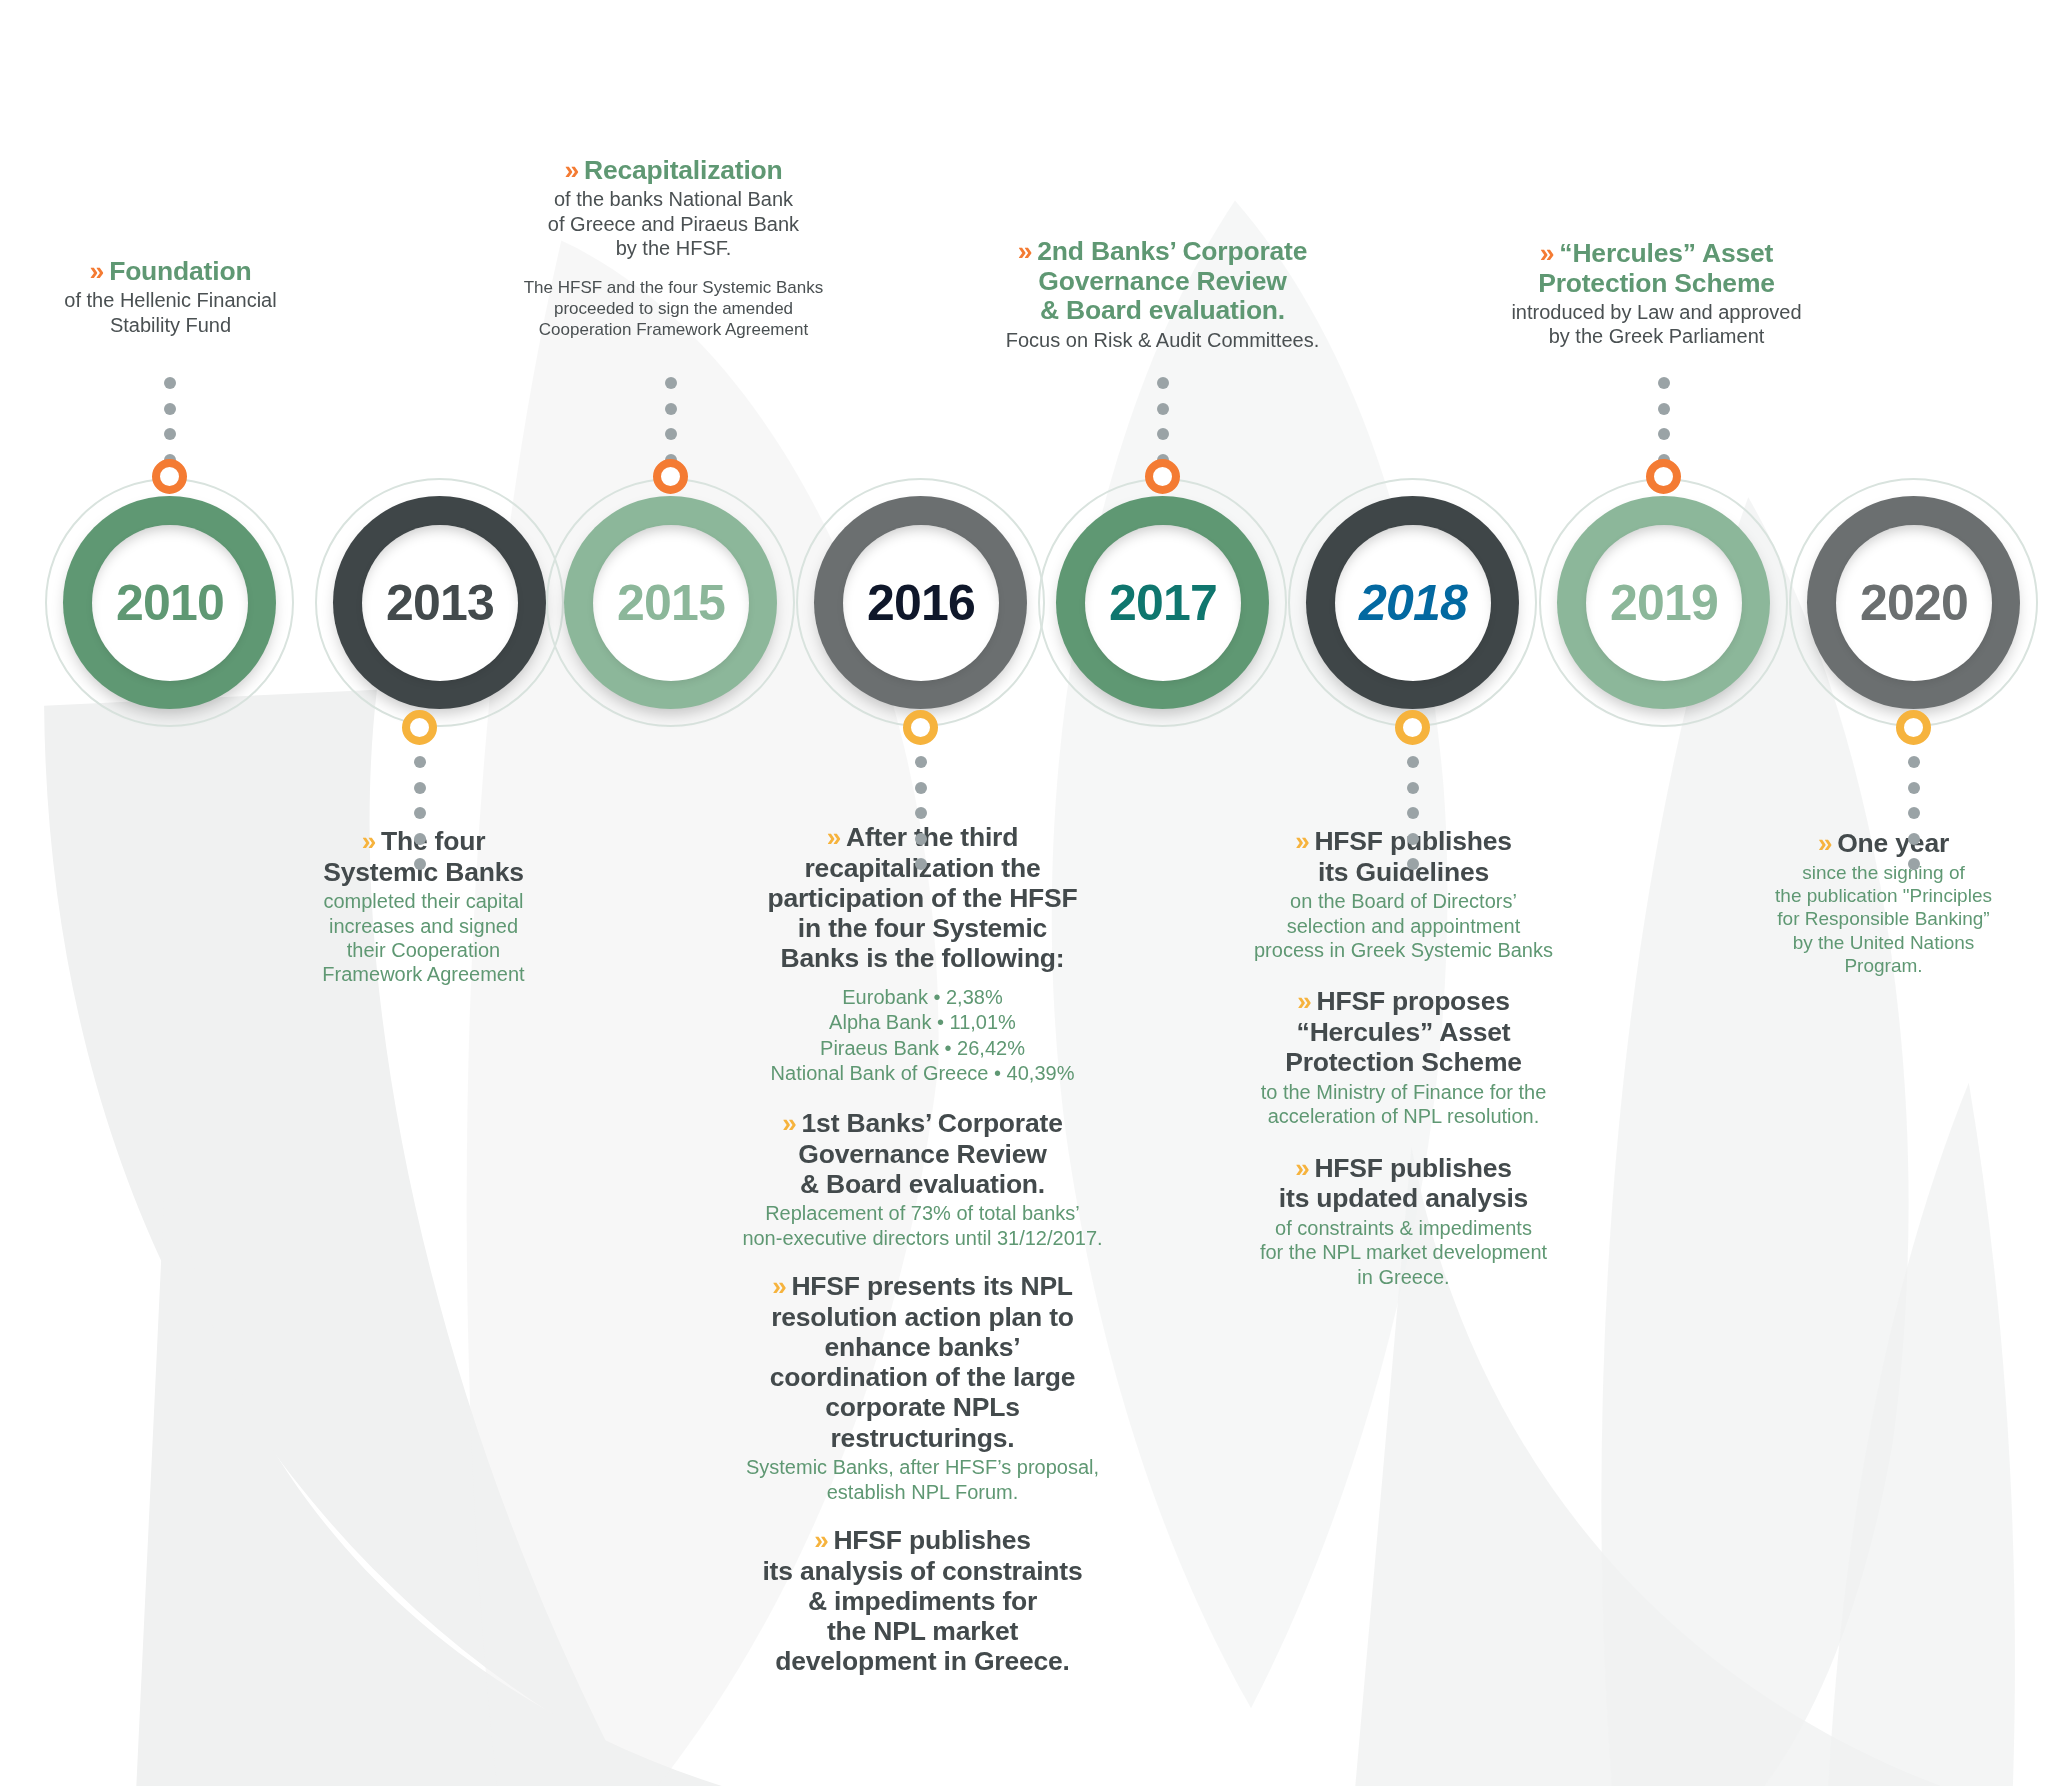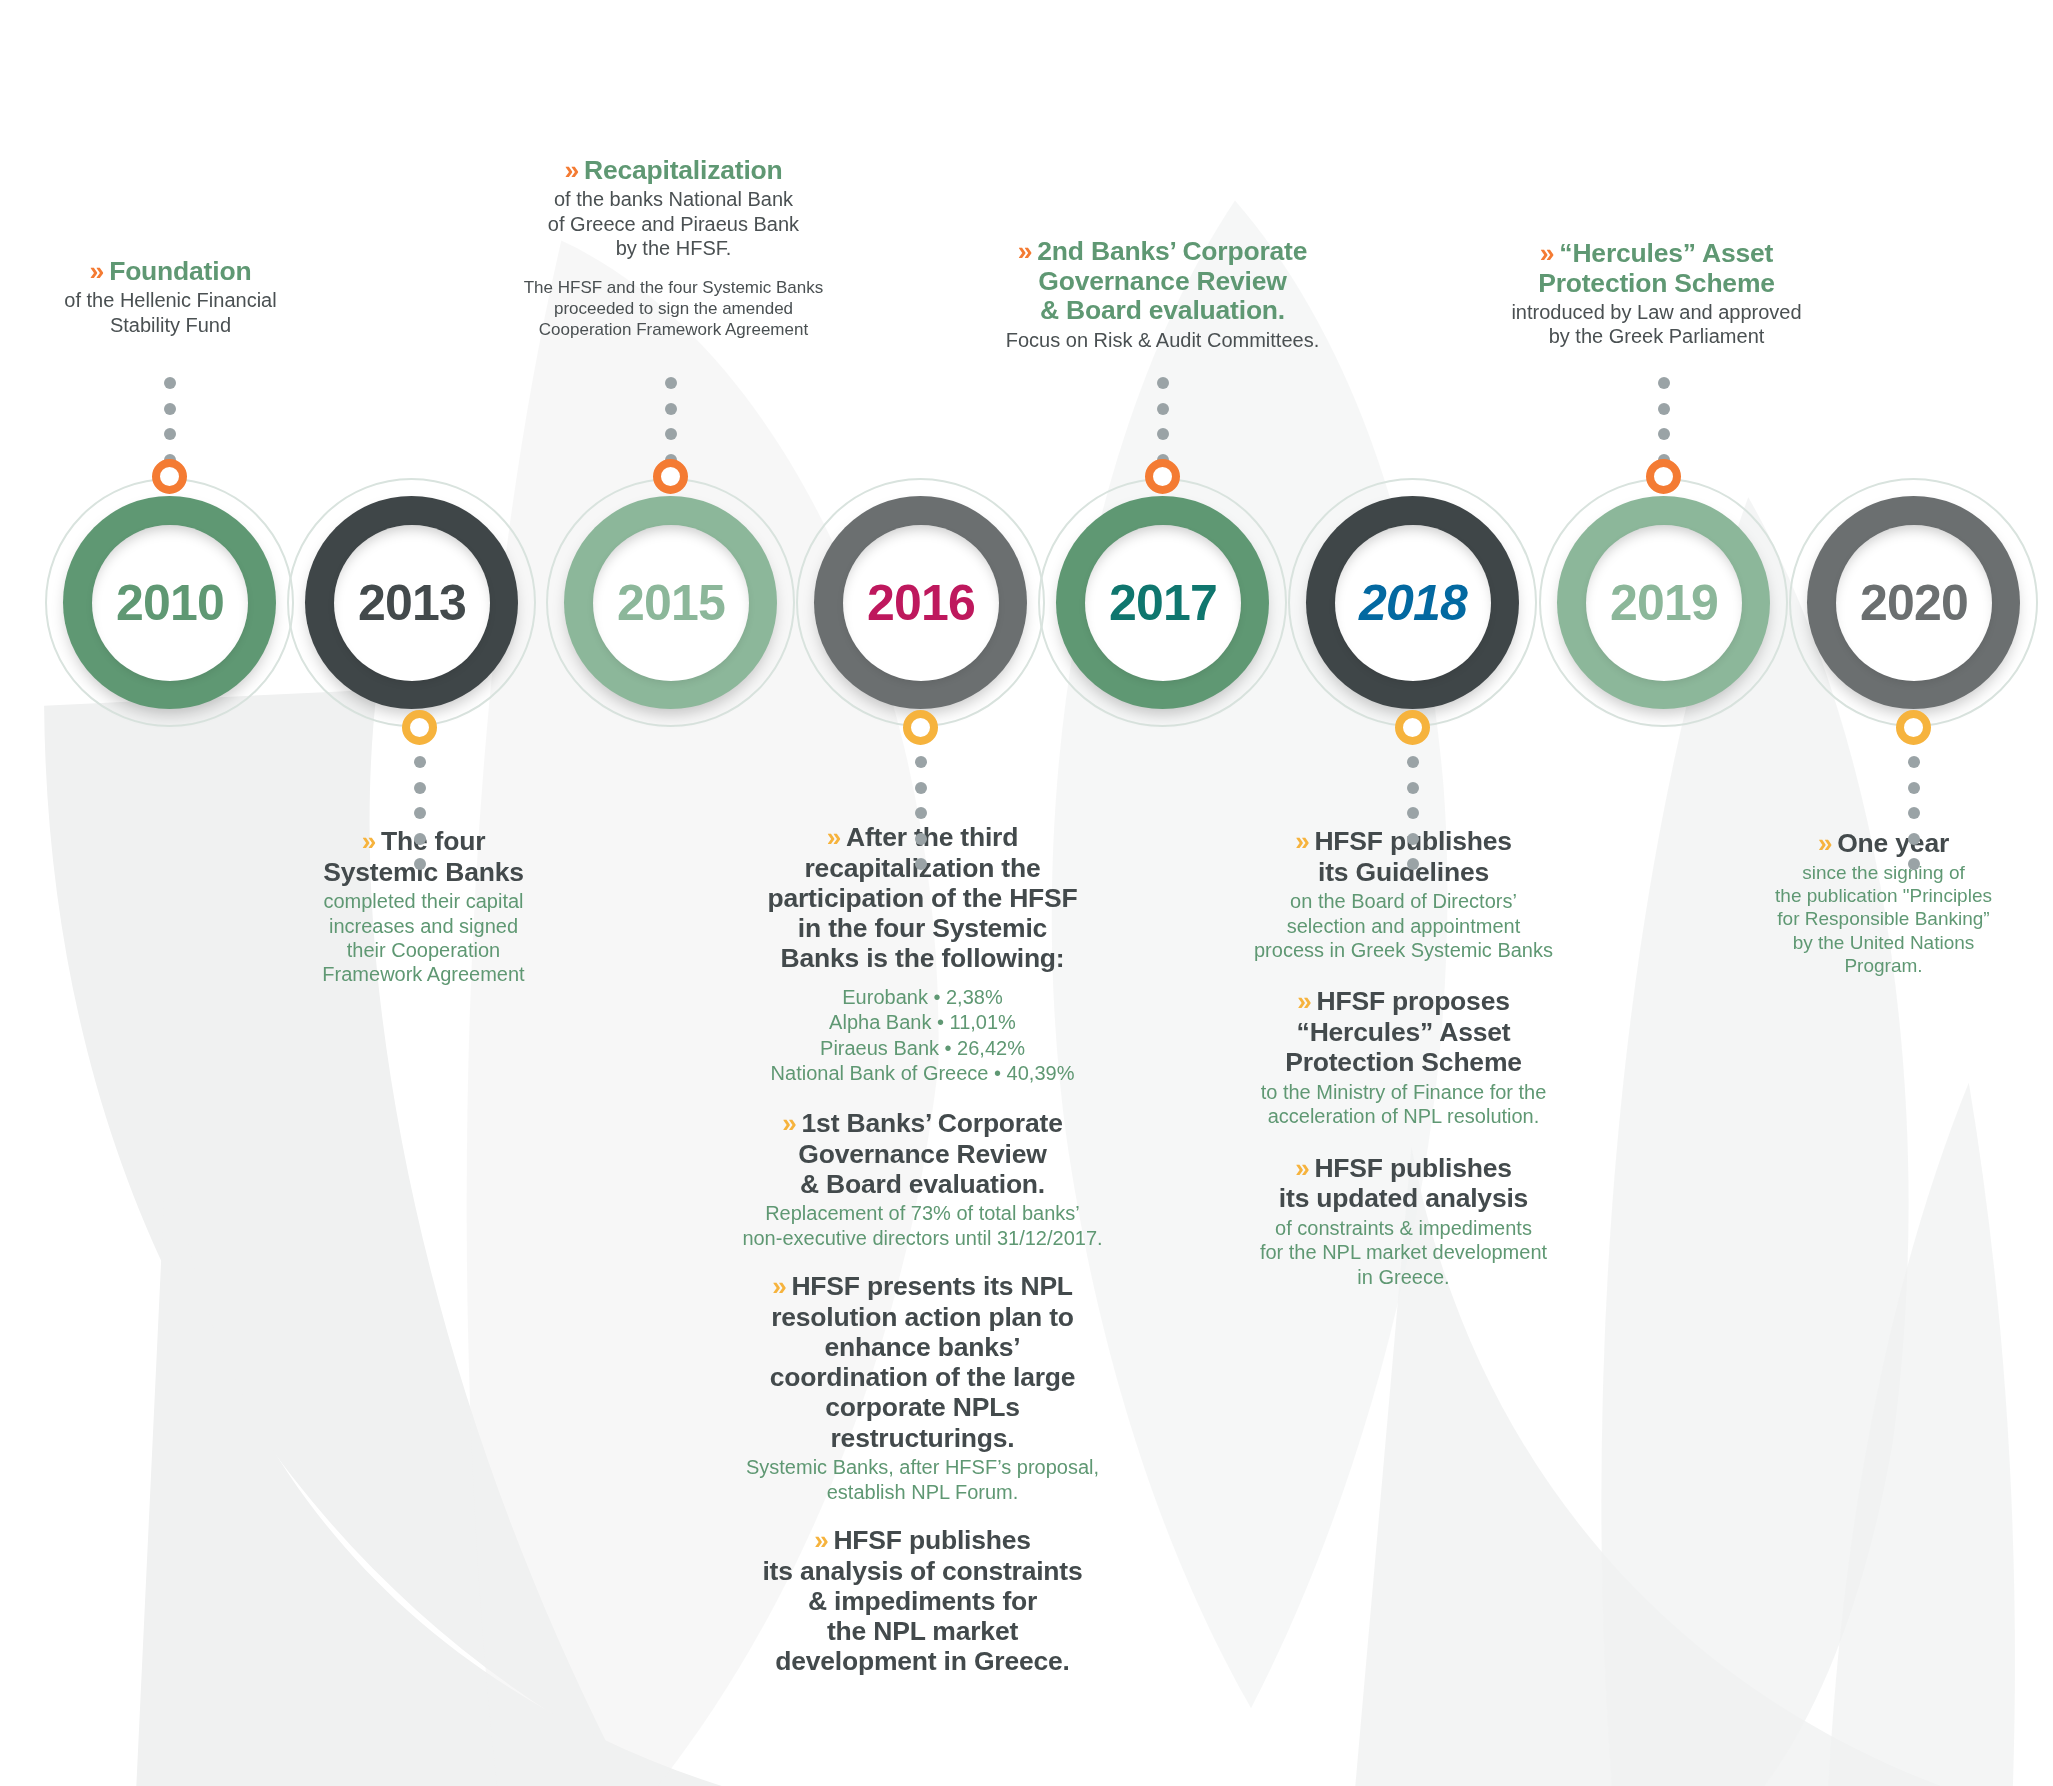--- a/index.html
+++ b/index.html
@@ -177,21 +177,21 @@
     </div>
     <div class="node" style="left:170px; top:603px;">
       <div class="halo"></div>
       <div class="ring" style="background:#5f9873;"></div>
       <div class="inner">
         <span class="yr" style="color:#5f9873;">2010</span>
       </div>
     </div>
     <div class="marker" style="left:170px; top:477px;"></div>
 
-    <div class="node" style="left:412px; top:603px;">
+    <div class="node" style="left:440px; top:603px;">
       <div class="halo"></div>
       <div class="ring" style="background:#3f4648;"></div>
       <div class="inner">
         <span class="yr" style="color:#434a4c;">2013</span>
       </div>
     </div>
     <div class="marker amber" style="left:420px; top:728px;"></div>
     <div class="dots" style="left:420px; top:756px;">
       <i></i>
         <i></i>
@@ -213,21 +213,21 @@
       <div class="inner">
         <span class="yr" style="color:#8cb79a;">2015</span>
       </div>
     </div>
     <div class="marker" style="left:671px; top:477px;"></div>
 
     <div class="node" style="left:921px; top:603px;">
       <div class="halo"></div>
       <div class="ring" style="background:#6b6f70;"></div>
       <div class="inner">
-        <span class="yr" style="color:#be185d;">2016</span>
+        <span class="yr" style="color:#0f172a;">2016</span>
       </div>
     </div>
     <div class="marker amber" style="left:921px; top:728px;"></div>
     <div class="dots" style="left:921px; top:756px;">
       <i></i>
         <i></i>
         <i></i>
         <i></i>
         <i></i>
     </div>

